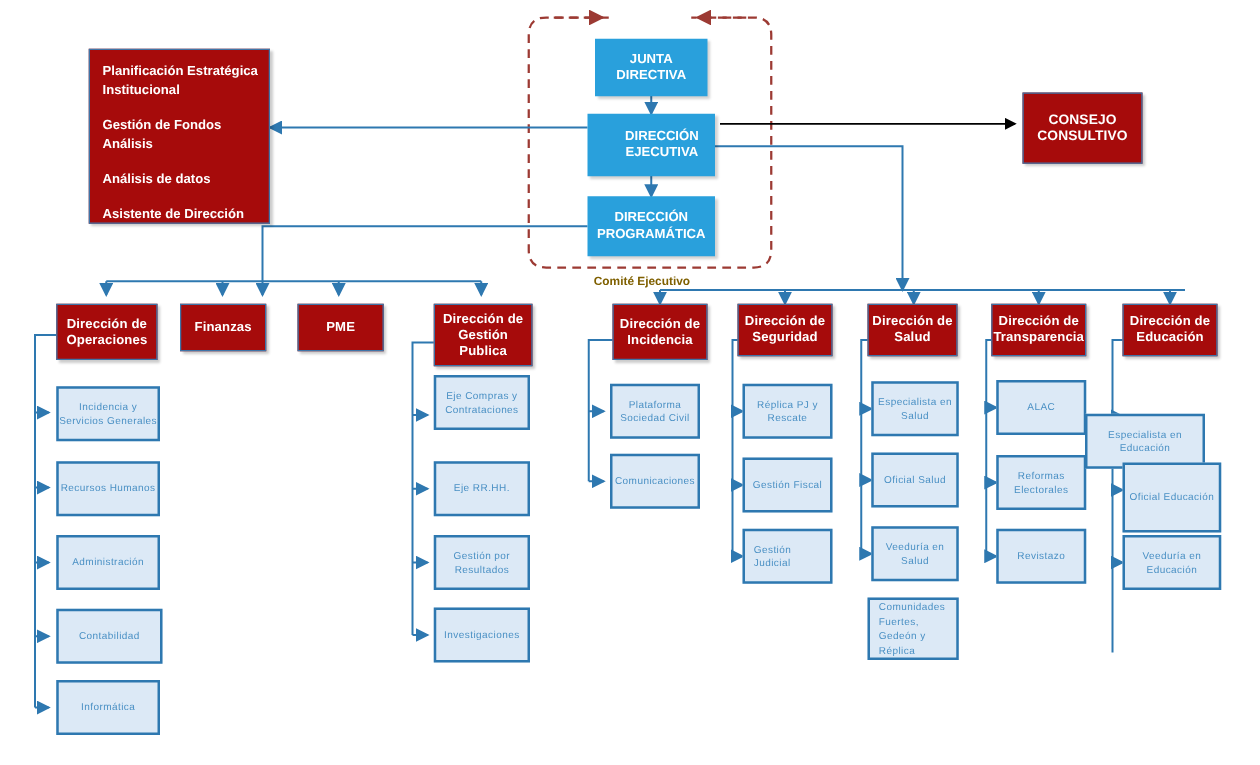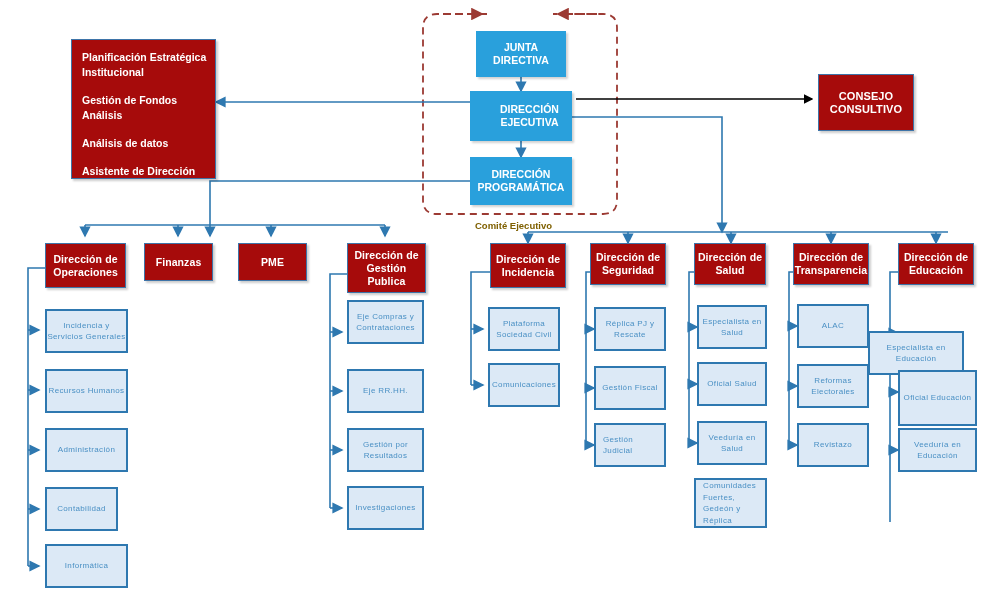--- a/index.html
+++ b/index.html
@@ -160,21 +160,21 @@
 
   <div class="box red" style="left:694px;top:243px;width:72px;height:42px;">Dirección de Salud</div>
 
   <div class="box red" style="left:793px;top:243px;width:76px;height:42px;">Dirección de Transparencia</div>
 
   <div class="box red" style="left:898px;top:243px;width:76px;height:42px;">Dirección de Educación</div>
 
   <div class="box leaf" style="left:45px;top:309px;width:83px;height:44px;">Incidencia y Servicios Generales</div>
   <div class="box leaf" style="left:45px;top:369px;width:83px;height:44px;">Recursos Humanos</div>
   <div class="box leaf" style="left:45px;top:428px;width:83px;height:44px;">Administración</div>
-  <div class="box leaf" style="left:45px;top:487px;width:73px;height:44px;">Contabilidad</div>
+  <div class="box leaf" style="left:45px;top:487px;width:85px;height:44px;">Contabilidad</div>
   <div class="box leaf" style="left:45px;top:544px;width:83px;height:44px;">Informática</div>
 
   <div class="box leaf" style="left:347px;top:300px;width:77px;height:44px;">Eje Compras y Contrataciones</div>
   <div class="box leaf" style="left:347px;top:369px;width:77px;height:44px;">Eje RR.HH.</div>
   <div class="box leaf" style="left:347px;top:428px;width:77px;height:44px;">Gestión por Resultados</div>
   <div class="box leaf" style="left:347px;top:486px;width:77px;height:44px;">Investigaciones</div>
 
   <div class="box leaf" style="left:488px;top:307px;width:72px;height:44px;">Plataforma Sociedad Civil</div>
   <div class="box leaf" style="left:488px;top:363px;width:72px;height:44px;">Comunicaciones</div>
 

